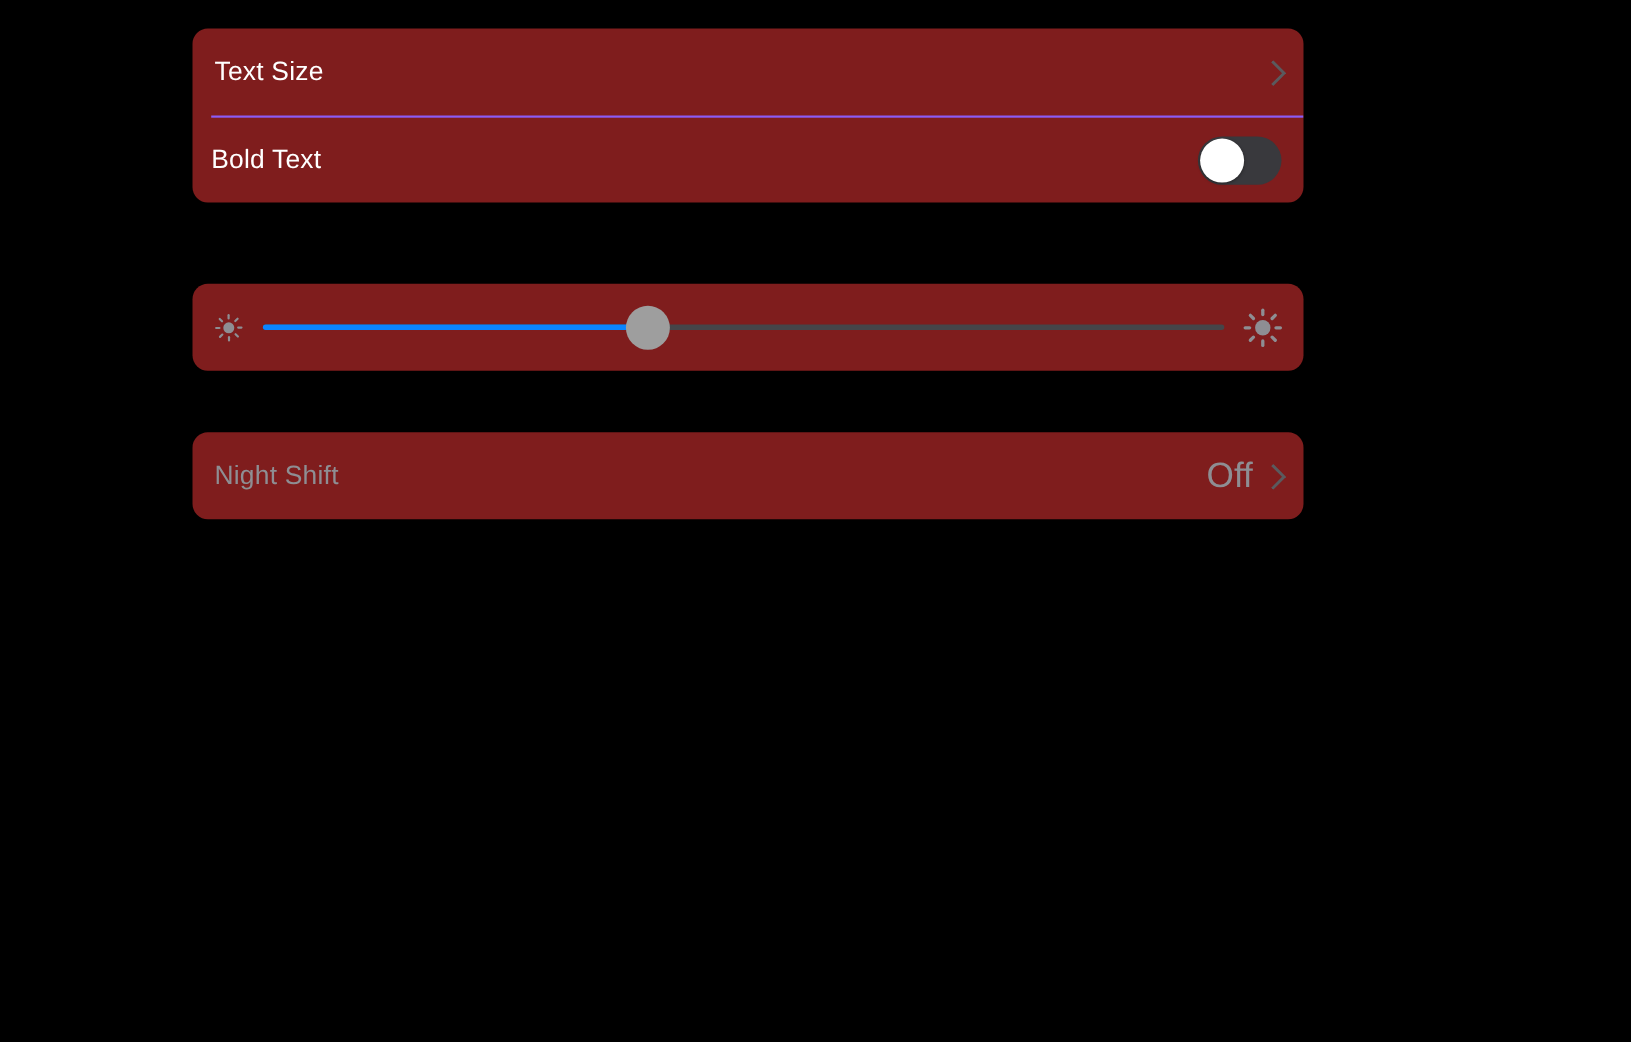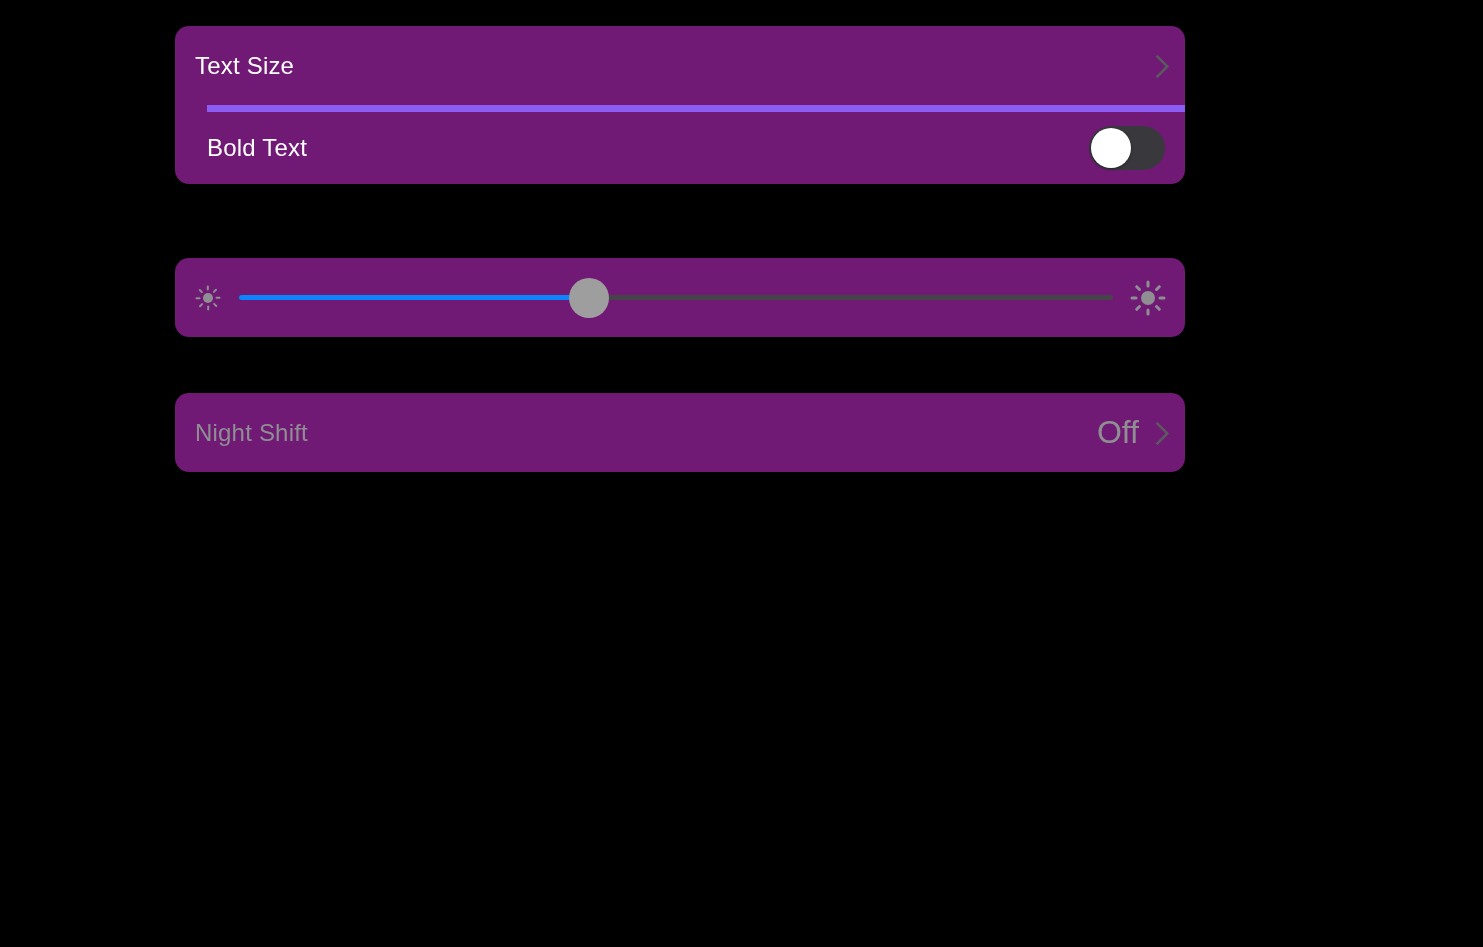--- a/index.html
+++ b/index.html
@@ -11,32 +11,32 @@
     color: #fff;
     overflow: hidden;
   }
   .container {
     width: 1010px;
     margin-left: 175px;
     padding-top: 26px;
   }
 
   .group {
-    background: #701a75;
+    background: #7f1d1d;
     border-radius: 14px;
     overflow: hidden;
   }
   .row {
     display: flex;
     align-items: center;
     justify-content: space-between;
     padding: 0 20px;
     height: 79px;
   }
-  .row + .row { border-top: 7px solid #8b5cf6; margin-left: 32px; padding-left: 0; }
+  .row + .row { border-top: 2px solid #8b5cf6; margin-left: 17px; padding-left: 0; }
 
   .row-label {
     font-size: 24px;
     font-weight: 400;
     letter-spacing: 0.2px;
   }
   .row-label.white { color: #fff; }
   .row-label.gray { color: #8e8e93; }
 
   .row-right {

